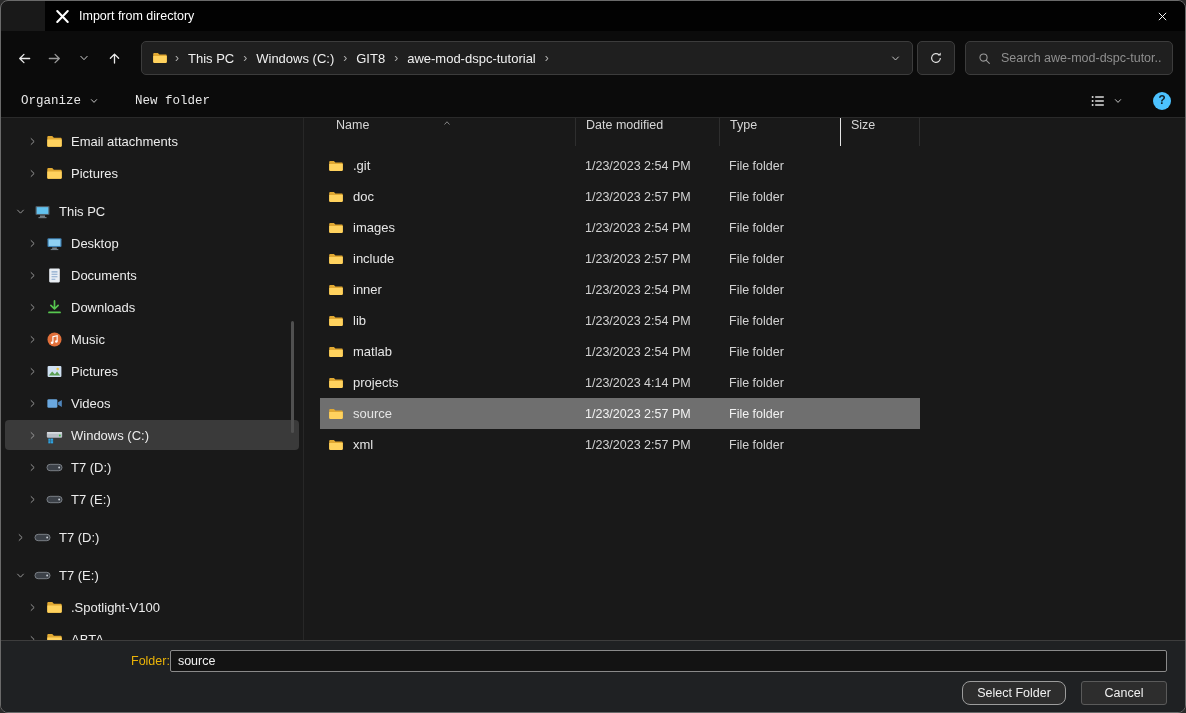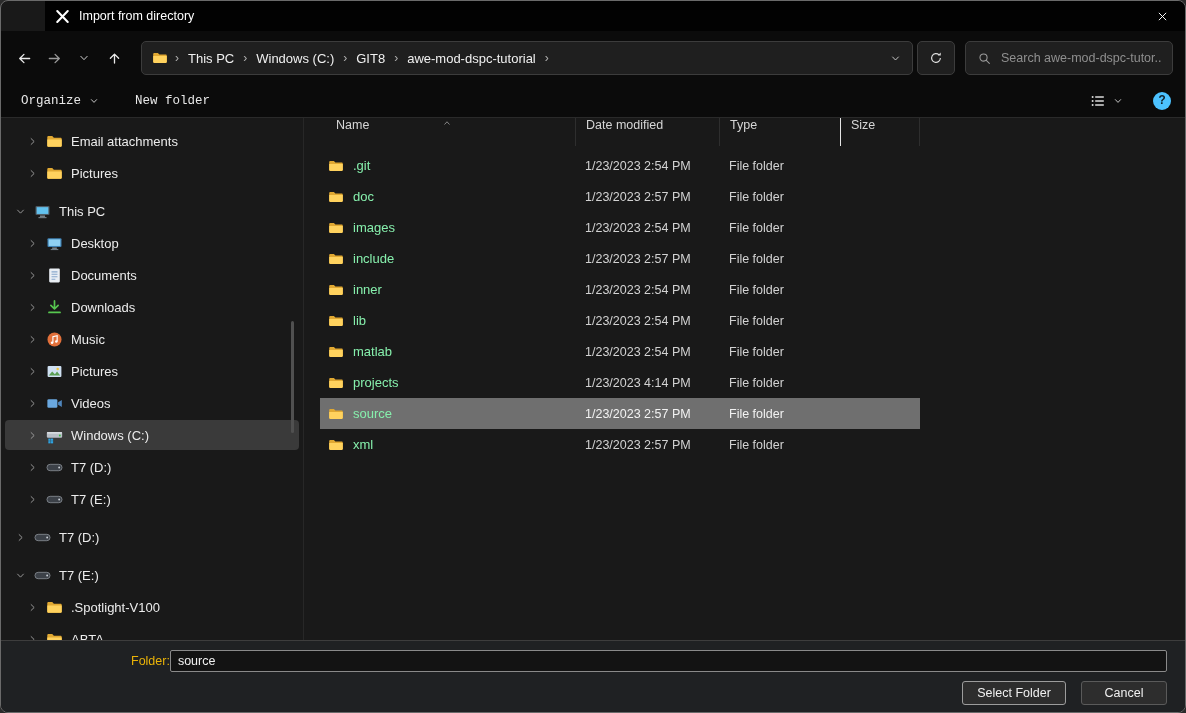--- a/index.html
+++ b/index.html
@@ -66,38 +66,38 @@
   .hcell{height:100%;display:flex;align-items:flex-start;padding-left:10px;position:relative;}
   .h-name{width:255px;padding-left:16px;}
   .h-date{width:144px;border-left:1px solid #2e2e2e;}
   .h-type{width:121px;border-left:1px solid #2e2e2e;}
   .h-size{width:80px;border-left:1px solid #e5e5e5;border-right:1px solid #2e2e2e;}
   .sort-caret{position:absolute;left:122px;top:1px;width:10px;height:8px;display:inline-flex;}
   .fl-rows{margin-top:4px;}
   .frow{display:flex;align-items:center;height:31px;width:600px;}
   .frow.selected{background:#6f6f6f;}
   .cell{white-space:nowrap;overflow:hidden;}
-  .c-name{width:255px;display:flex;align-items:center;gap:9px;padding-left:8px;color:#86efac;font-size:13px;}
+  .c-name{width:255px;display:flex;align-items:center;gap:9px;padding-left:8px;color:#e5e5e5;font-size:13px;}
   .c-date{width:144px;padding-left:10px;color:#d2d2d2;font-size:12.5px;}
   .c-type{width:121px;padding-left:10px;color:#d2d2d2;font-size:12.5px;}
   .c-size{width:80px;padding-left:10px;color:#d2d2d2;font-size:12.5px;}
   .ficon{width:16px;height:16px;flex:none;display:inline-flex;}
   .ficon svg{width:100%;height:100%;}
   .frow.selected .c-date,.frow.selected .c-type{color:#f2f2f2;}
 
   
   .footer{height:72px;background:#1f2123;border-top:1px solid #3d3d3d;padding:9px 18px 0 130px;}
   .folder-row{display:flex;align-items:center;height:22px;}
   .folder-label{font-size:12.5px;color:#eab308;margin-right:0;flex:none;}
   .folder-input{flex:1;height:22px;background:#131313;border:1px solid #8a8a8a;border-radius:2px;color:#f0f0f0;
     font:inherit;font-size:12.5px;padding:0 7px;outline:none;}
   .btn-row{display:flex;justify-content:flex-end;gap:15px;margin-top:9px;}
   .btn{height:24px;background:#2d2d2d;border:1px solid #5a5a5a;border-radius:3px;color:#f0f0f0;font:inherit;
     font-size:12.5px;padding:0 12px;display:flex;align-items:center;justify-content:center;}
-  .btn.primary{min-width:104px;border-color:#9c9c9c;}
+  .btn.primary{min-width:104px;border-color:#9c9c9c;border-radius:8px;}
   .btn.cancel{min-width:86px;}
 </style>
 </head>
 <body>
 
 <div class="window">
 
   <div class="titlebar">
     <span class="app-icon">
         <svg width="100%" height="100%" viewBox="0 0 16 16" xmlns="http://www.w3.org/2000/svg">

